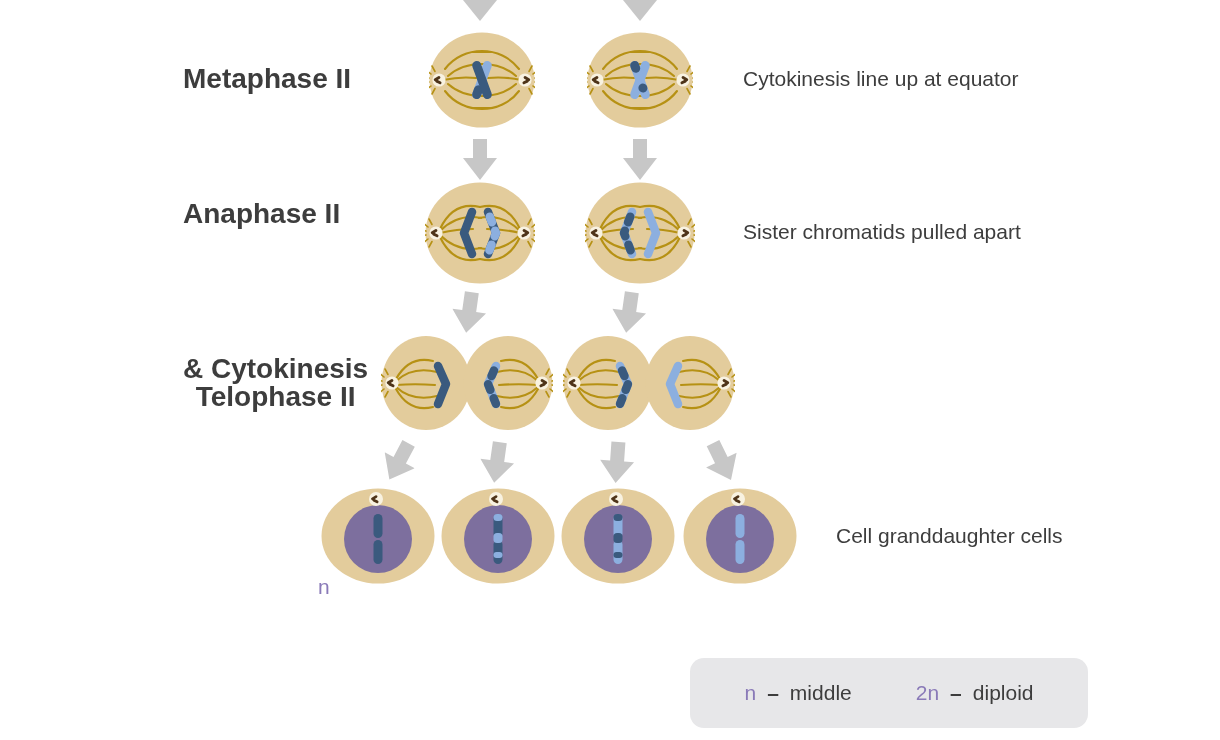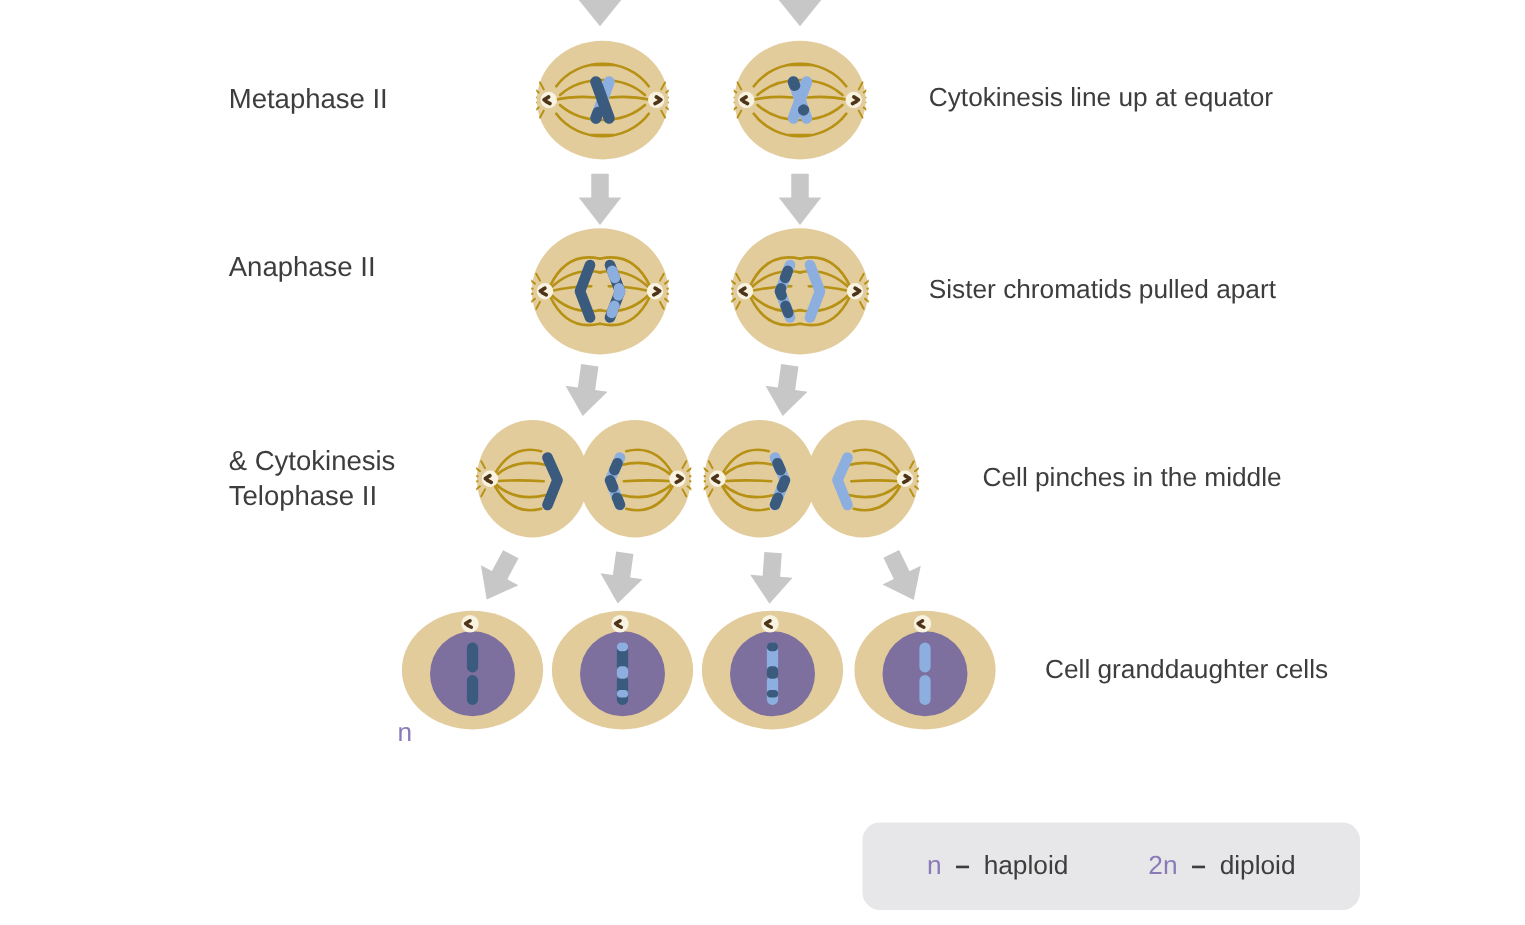--- a/index.html
+++ b/index.html
@@ -1,19 +1,19 @@
 <!DOCTYPE html>
 <html style="--background: #ffffff; --cell_tan: #e3cc9c; --spindle_gold: #b69114; --centrosome_cream: #f8f2e1; --centriole_brown: #4e3419; --chromosome_dark: #3a5a7e; --chromosome_light: #8cafdf; --nucleus_purple: #7d6f9e; --ploidy_purple: #8a7ab8; --arrow_grey: #c7c7c7; --legend_bg: #e7e7e9; --text_dark: #3d3d3d;"><head>
 <meta charset="utf-8">
 <style>
   html,body{margin:0;padding:0;}
   body{background:var(--background,#fff);font-family:"Liberation Sans",sans-serif;}
   #canvas{position:relative;width:1220px;height:740px;overflow:hidden;background:var(--background,#fff);}
   .abs{position:absolute;}
-  .stage-label{font-size:22px;font-weight:400;color:var(--text_dark,#3d3d3d);line-height:28px;white-space:nowrap;}
+  .stage-label{font-size:28px;font-weight:700;color:var(--text_dark,#3d3d3d);line-height:28px;white-space:nowrap;text-align:center;}
   .caption{font-size:21px;font-weight:400;color:var(--text_dark,#3d3d3d);line-height:26px;white-space:nowrap;}
   .ploidy{font-size:21px;color:var(--ploidy_purple,#8a7ab8);}
   .legend{display:flex;align-items:center;justify-content:center;gap:64px;background:var(--legend_bg,#e7e7e9);border-radius:14px;}
   .legend-item{display:flex;align-items:baseline;gap:11px;font-size:21px;color:var(--text_dark,#3d3d3d);}
   .legend-item .sym{color:var(--ploidy_purple,#8a7ab8);}
   .legend-item .dash{font-weight:700;color:var(--text_dark,#3d3d3d);}
   
   .f-tan{fill:var(--cell_tan,#e3cc9c);}
   .f-cream{fill:var(--centrosome_cream,#f8f2e1);}
   .f-brown{fill:var(--centriole_brown,#4e3419);}
@@ -213,21 +213,20 @@
           <use href="#telo-fibers"></use>
         </g>
     </g>
     <path d="M57,31 L65,49 L57,69" class="chrom c-light"></path>
     <path d="M57,31 L65,49 L57,69" class="chrom band-dark"></path>
     <path d="M115,31 L107,49 L115,69" class="chrom c-light"></path>
     <use href="#aster" transform="translate(11,48)"></use>
     <use href="#aster" transform="translate(161,48) scale(-1,1)"></use>
   </svg>
 
-  <div class="abs caption" style="left:786px;top:370px">Cell pinches in the middle</div>
 
   <svg class="abs" style="left:382px;top:440px;transform:rotate(28deg)" width="34" height="43">
       <use href="#block-arrow" class="arrowfill"></use>
     </svg>
   <svg class="abs" style="left:480px;top:441px;transform:rotate(8deg)" width="34" height="43">
       <use href="#block-arrow" class="arrowfill"></use>
     </svg>
   <svg class="abs" style="left:600px;top:441px;transform:rotate(4deg)" width="34" height="43">
       <use href="#block-arrow" class="arrowfill"></use>
     </svg>
@@ -282,21 +281,21 @@
   </svg>
 
   <div class="abs ploidy" style="left:318px;top:575px">n</div>
 
   <div class="abs caption" style="left:836px;top:523px">Cell granddaughter cells</div>
 
   <div class="abs legend" style="left:690px;top:658px;width:398px;height:70px">
     <div class="legend-item">
       <span class="sym">n</span>
       <span class="dash">–</span>
-      <span class="term">haploid</span>
+      <span class="term">middle</span>
     </div>
     <div class="legend-item">
       <span class="sym">2n</span>
       <span class="dash">–</span>
       <span class="term">diploid</span>
     </div>
   </div>
 
 </div>
 

